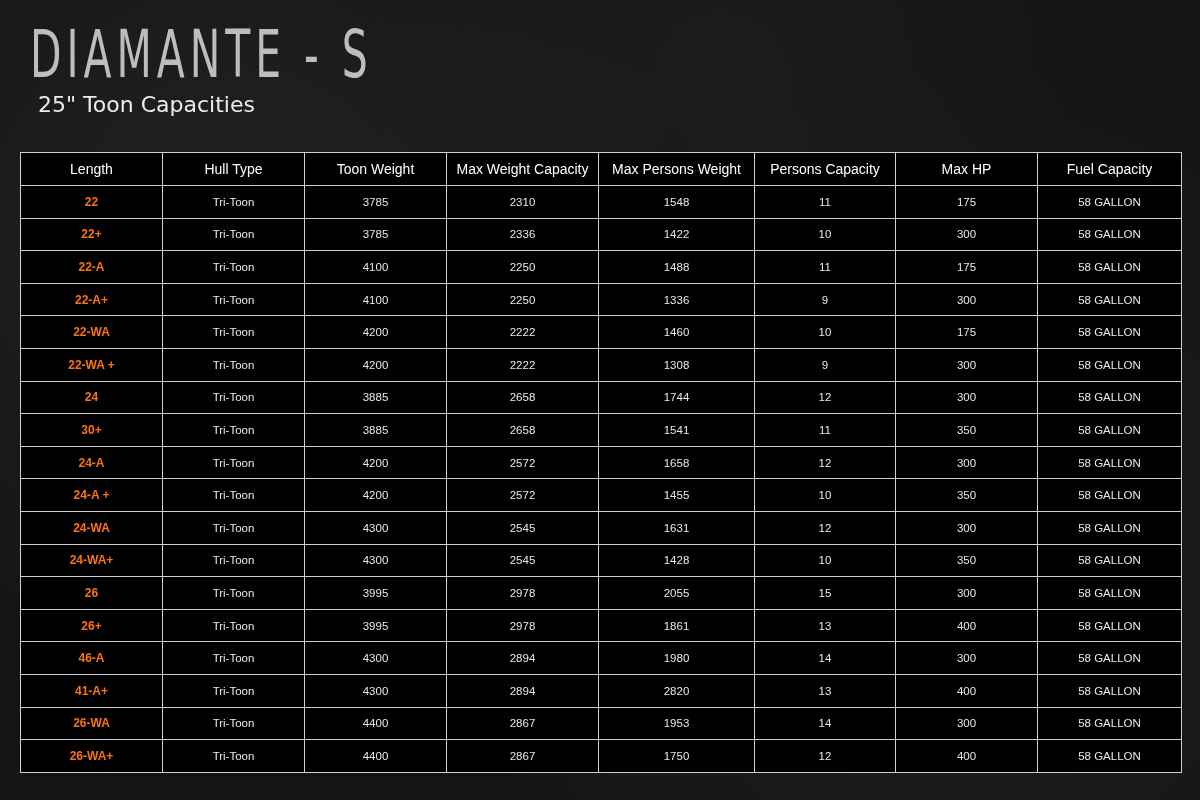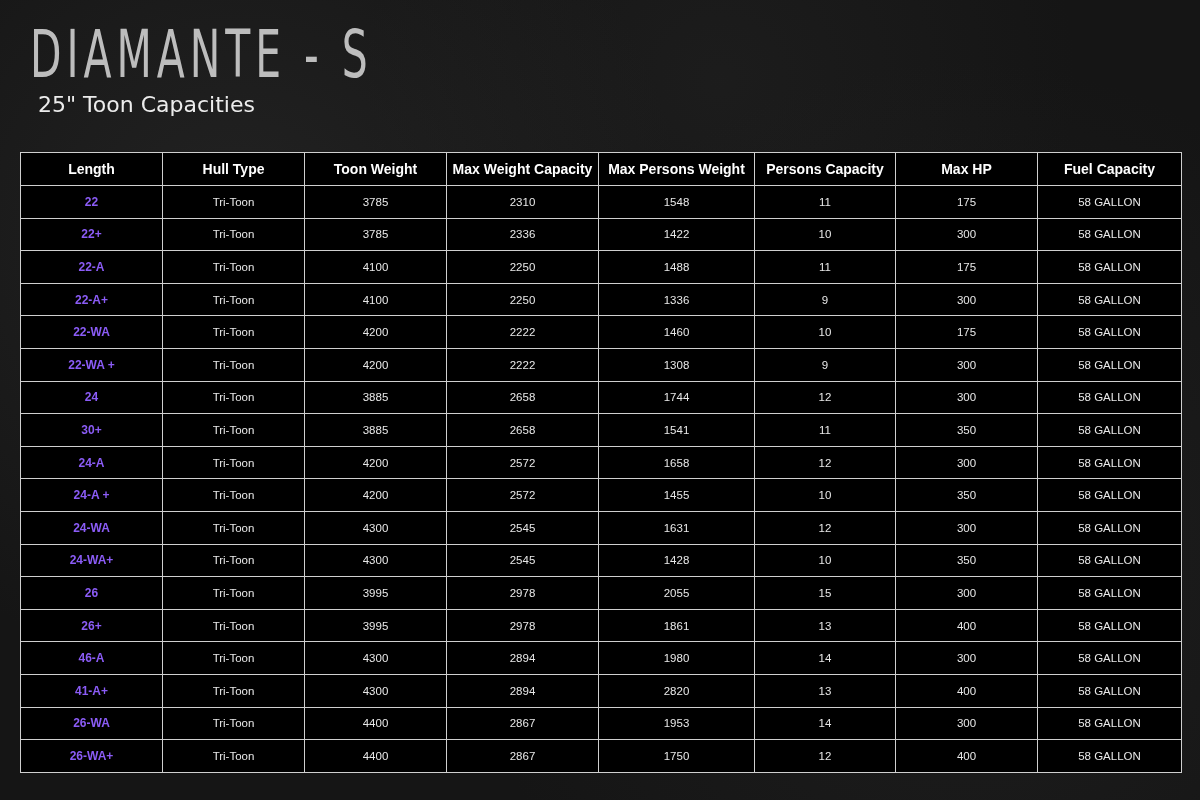--- a/index.html
+++ b/index.html
@@ -30,23 +30,23 @@
     width: 1161px;
   }
   table {
     border-collapse: collapse; width: 1161px; table-layout: fixed;
     background: #000;
   }
   th, td {
     border: 1.5px solid #cfcfcf; text-align: center; color: #ffffff;
     padding: 0; white-space: nowrap;
   }
-  th { height: 32px; font-size: 14px; font-weight: bold; margin-left: 29px; }
+  th { height: 32px; font-size: 14px; font-weight: normal; margin-left: 29px; }
   td { height: 31.6px; font-size: 11.5px; color: #e8e8e8; }
-  td.len { font-weight: bold; color: #8b5cf6; font-size: 12px; }
+  td.len { font-weight: bold; color: #f97316; font-size: 12px; }
 </style>
 </head>
 <body>
 
 <div class="title">DIAMANTE - S</div>
 <div class="subtitle">25" Toon Capacities</div>
 
 <div class="table-wrap">
   <table>
     <colgroup>

